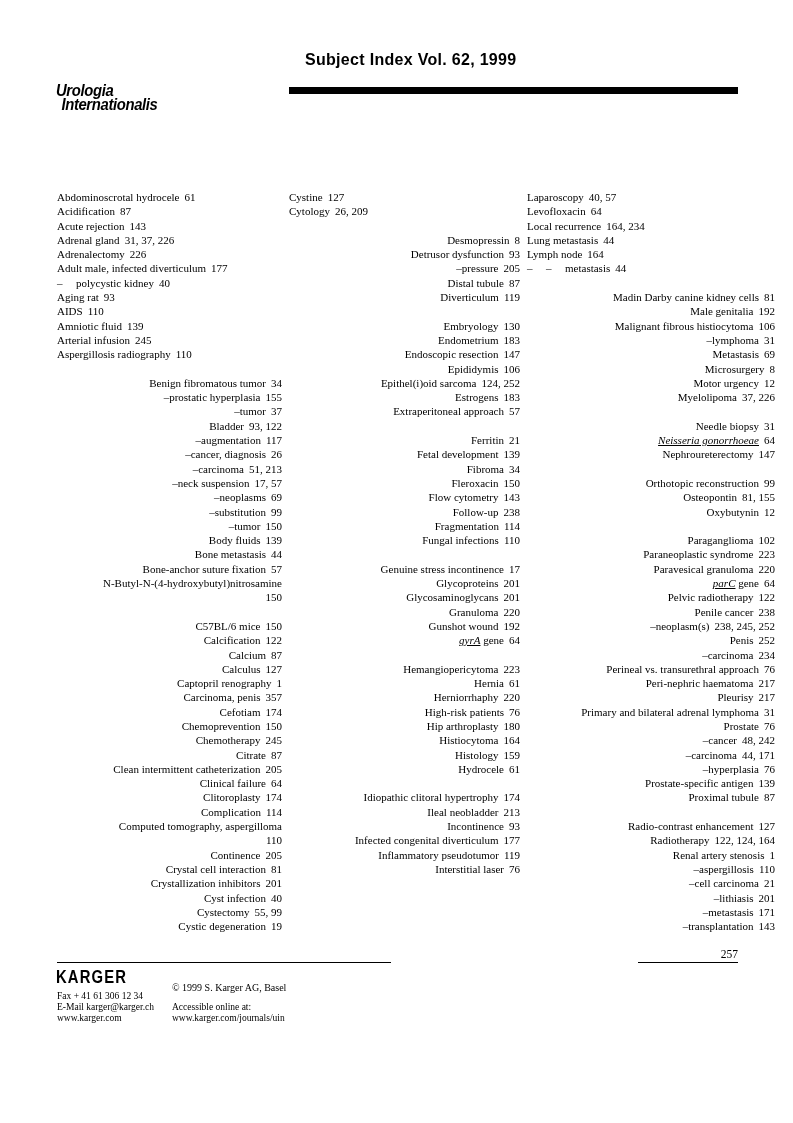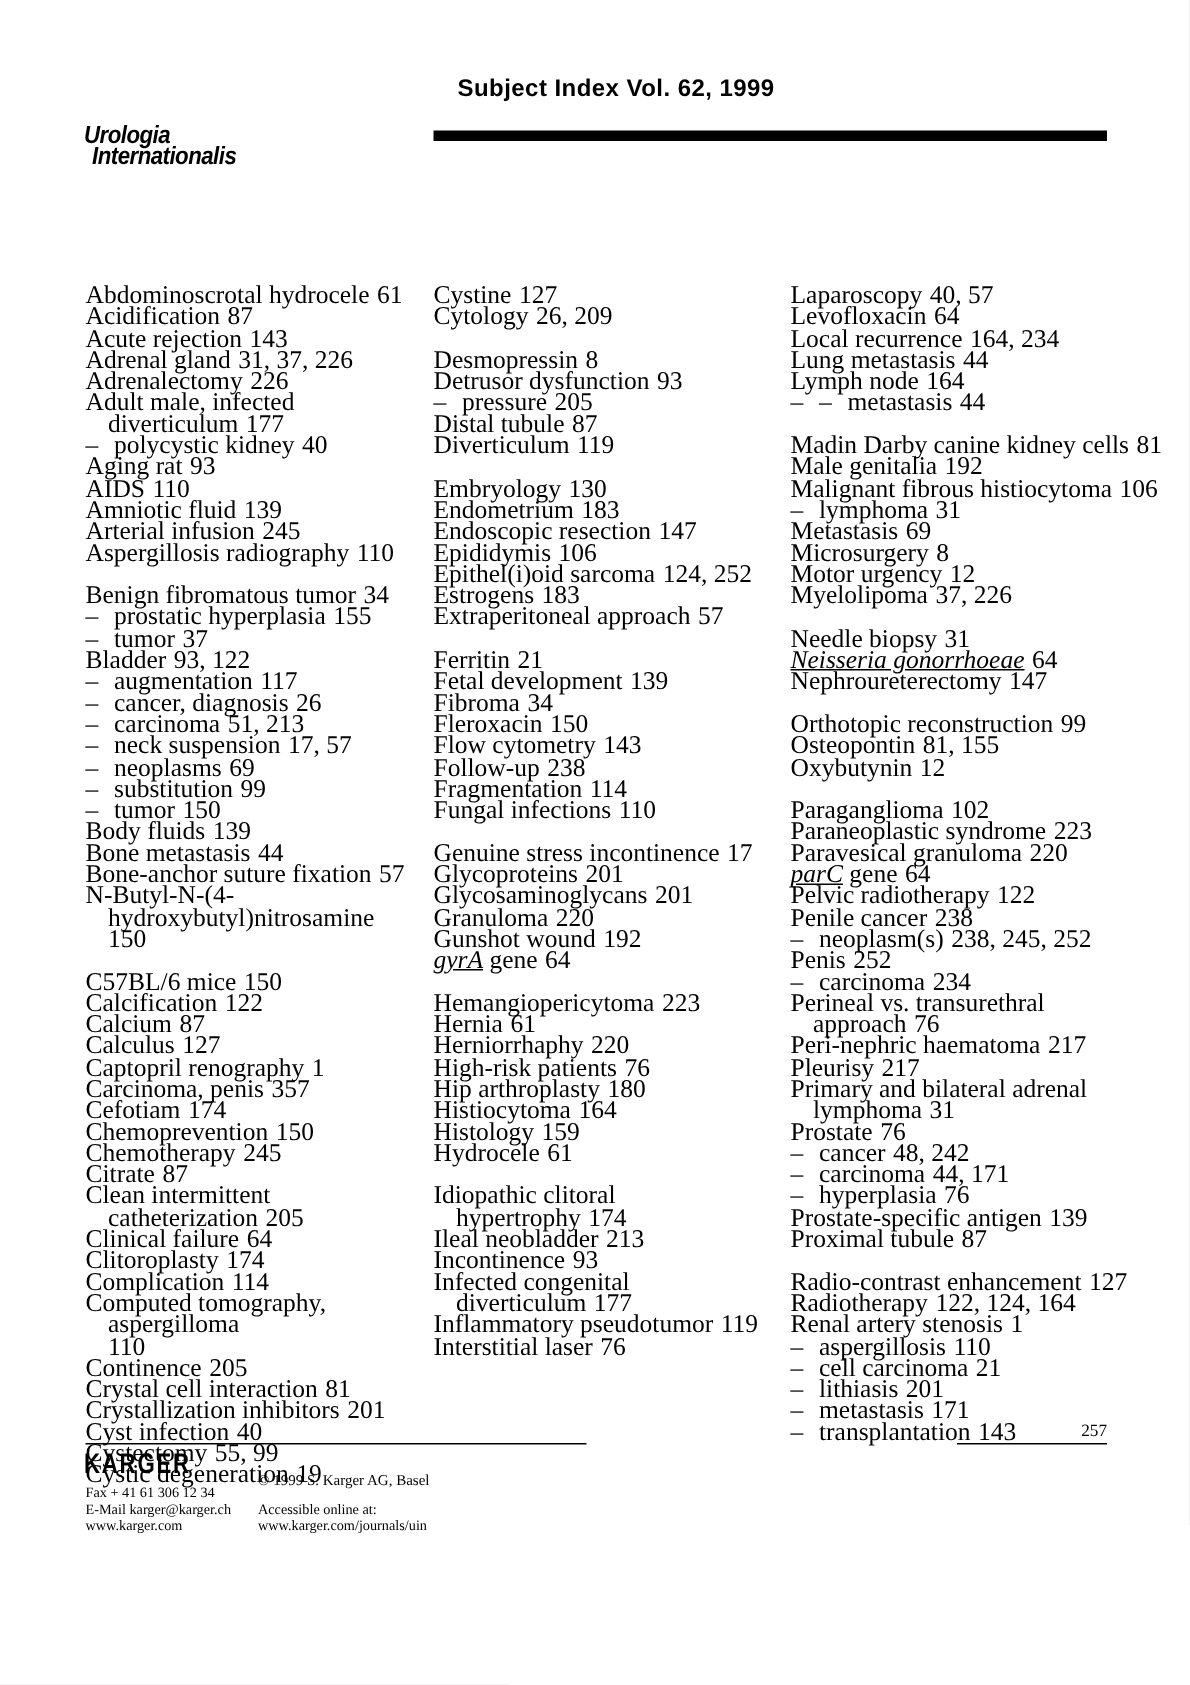--- a/index.html
+++ b/index.html
@@ -30,26 +30,26 @@
     white-space: nowrap;
   }
   .title-bar {
     position: absolute; left: 289px; top: 87px;
     width: 449px; height: 7px; background: #000;
   }
 
   
   .index-column {
     position: absolute; top: 190px;
-    font-size: 17px; line-height: 14.3px;
+    font-size: 11px; line-height: 14.3px;
   }
   .col1 { left: 57px;  width: 225px; }
   .col2 { left: 289px; width: 231px; }
   .col3 { left: 527px; width: 248px; }
-  .group + .group { margin-top: 14.3px; }
+  .group + .group { margin-top: 14.3px; text-align: right; }
   .entry { padding-left: 15px; text-indent: -15px; }
   .dash { display: inline-block; width: 19px; text-indent: 0; }
   .pages { margin-left: 5px; }
   .entry i { font-style: italic; text-decoration: underline; }
 
   
   .footer-rule-left  { position: absolute; left: 57px;  top: 962px; width: 334px; height: 1px; background: #000; }
   .footer-rule-right { position: absolute; left: 638px; top: 962px; width: 100px; height: 1px; background: #000; }
   .karger-logo {
     position: absolute; left: 56px; top: 966px;

